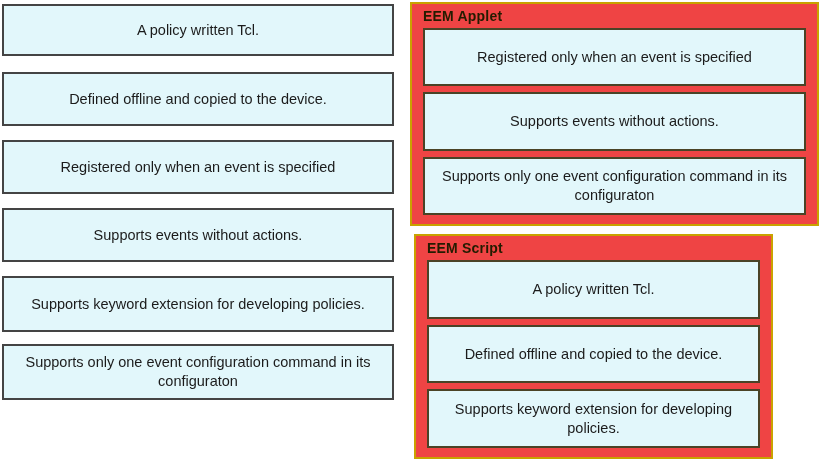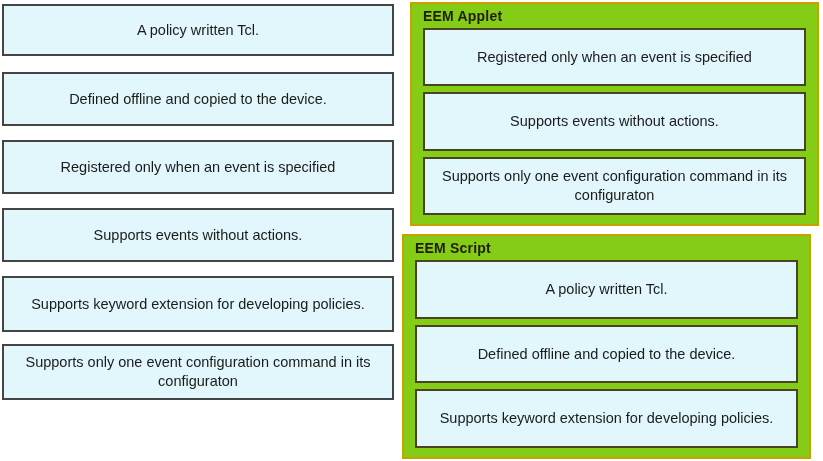--- a/index.html
+++ b/index.html
@@ -52,21 +52,21 @@
 
   .drag-item .label {
     display: block;
     width: 100%;
   }
 
   
   .panel {
     position: absolute;
     box-sizing: border-box;
-    background: #84cc16;
+    background: #ef4444;
     border: 2px solid #c9a200;
     padding: 0;
   }
 
   .panel-title {
     position: absolute;
     left: 11px;
     top: 4px;
     font-size: 14px;
     font-weight: bold;
@@ -139,21 +139,21 @@
             <span class="label">Registered only when an event is specified</span>
           </div>
           <div class="drop-item" style="flex: 1 1 0px; margin-bottom: 6px;">
             <span class="label">Supports events without actions.</span>
           </div>
           <div class="drop-item" style="flex: 1 1 0px; margin-bottom: 0px;">
             <span class="label">Supports only one event configuration command in its configuraton</span>
           </div>
         </div>
       </div>
-      <div class="panel" style="left: 402px; width: 409px; top: 234px; height: 225px;">
+      <div class="panel" style="left: 414px; width: 359px; top: 234px; height: 225px;">
         <div class="panel-title">EEM Script</div>
         <div class="panel-body">
           <div class="drop-item" style="flex: 1 1 0px; margin-bottom: 6px;">
             <span class="label">A policy written Tcl.</span>
           </div>
           <div class="drop-item" style="flex: 1 1 0px; margin-bottom: 6px;">
             <span class="label">Defined offline and copied to the device.</span>
           </div>
           <div class="drop-item" style="flex: 1 1 0px; margin-bottom: 0px;">
             <span class="label">Supports keyword extension for developing policies.</span>

